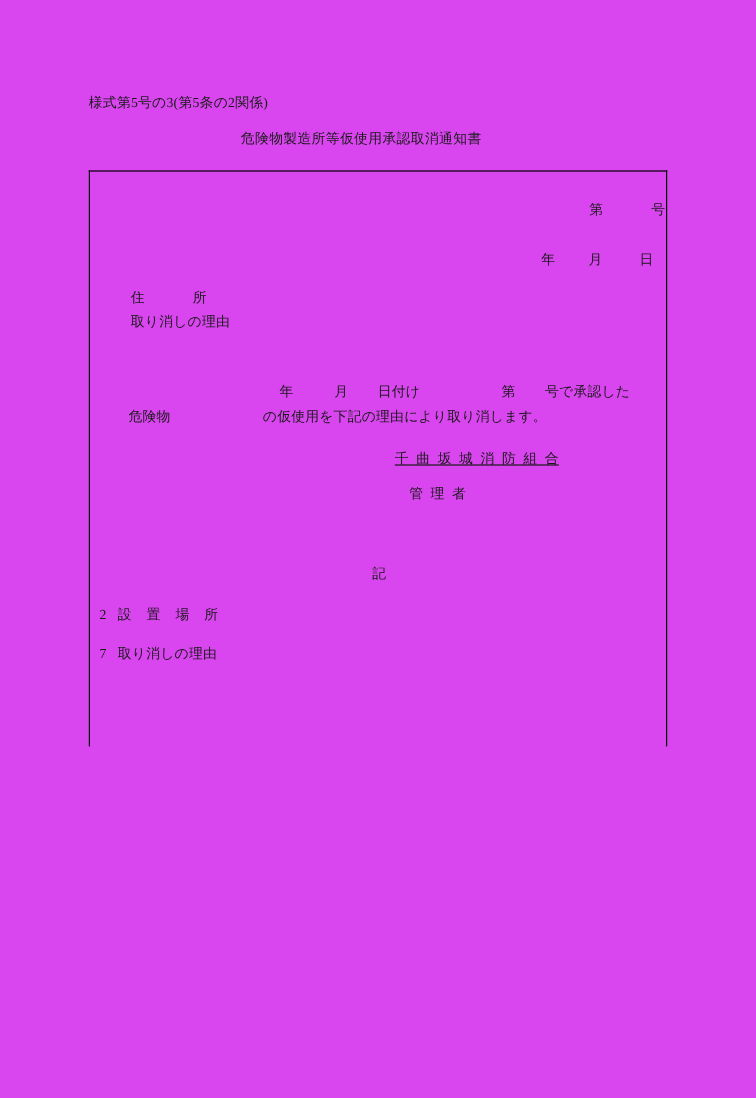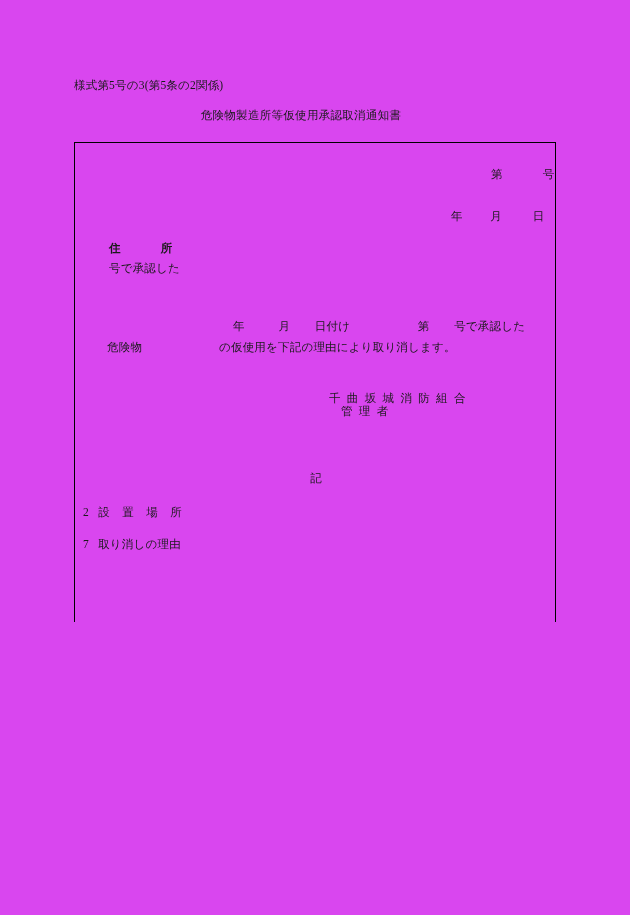--- a/index.html
+++ b/index.html
@@ -60,25 +60,25 @@
   }
   .ln {
     position: absolute;
     white-space: pre;
     font-size: 11.5px;
     letter-spacing: 0.2px;
   }
   
   .num-line   { left: 386px; top: 24px; margin-left: 30px; }
   .date-line  { left: 376px; top: 46px; margin-top: 20px; }
-  .addr-line  { left: 34px;  top: 98px; font-weight: bold; }
+  .addr-line  { left: 34px;  top: 98px; }
   .name-line  { left: 34px;  top: 118px; }
   .permit-line{ left: 158px; top: 176px; }
   .goods-line { left: 32px;  top: 197px; }
-  .org-line   { left: 254px; top: 248px; }
+  .org-line   { left: 254px; top: 232px; text-decoration: underline; }
   .mgr-line   { left: 266px; top: 261px; }
   .ki-line    { left: 0; top: 328px; width: 482px; text-align: center; }
   .item1-line { left: 8px;  top: 362px; }
   .item2-line { left: 8px;  top: 394px; }
   
   .notice-head { left: 18px; top: 16px; }
   .notice-p1 { left: 38px; top: 44px; }
   .notice-p2 { left: 18px; top: 64px; }
   .notice-p3 { left: 18px; top: 84px; }
 </style>
@@ -88,21 +88,21 @@
 <div class="page">
 
   <div class="form-number">様式第5号の3(第5条の2関係)</div>
 
   <div class="doc-title">危険物製造所等仮使用承認取消通知書</div>
 
   <div class="main-box">
     <div class="ln num-line">第             号</div>
     <div class="ln date-line">年         月          日</div>
     <div class="ln addr-line">住             所</div>
-    <div class="ln name-line">号で承認した</div>
+    <div class="ln name-line">取り消しの理由</div>
     <div class="ln goods-line">危険物                         の仮使用を下記の理由により取り消します。</div>
     <div class="ln permit-line">年           月        日付け                      第        号で承認した</div>
     <div class="ln org-line">千  曲  坂  城  消  防  組  合</div>
     <div class="ln mgr-line">管  理  者</div>
     <div class="ln ki-line">記</div>
     <div class="ln item1-line">2   設    置    場    所</div>
     <div class="ln item2-line">7   取り消しの理由</div>
   </div>
 
 

